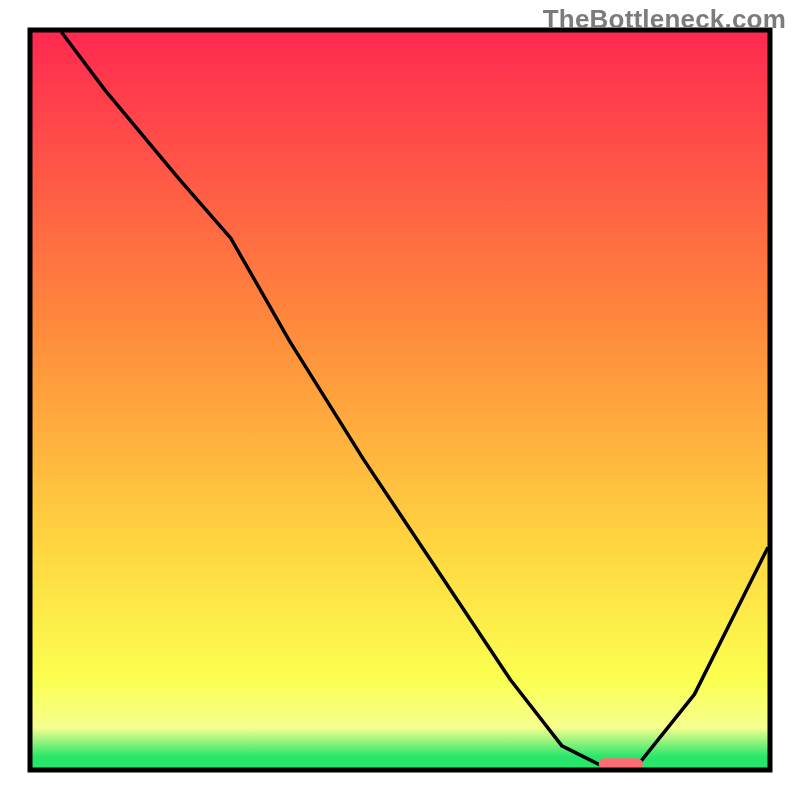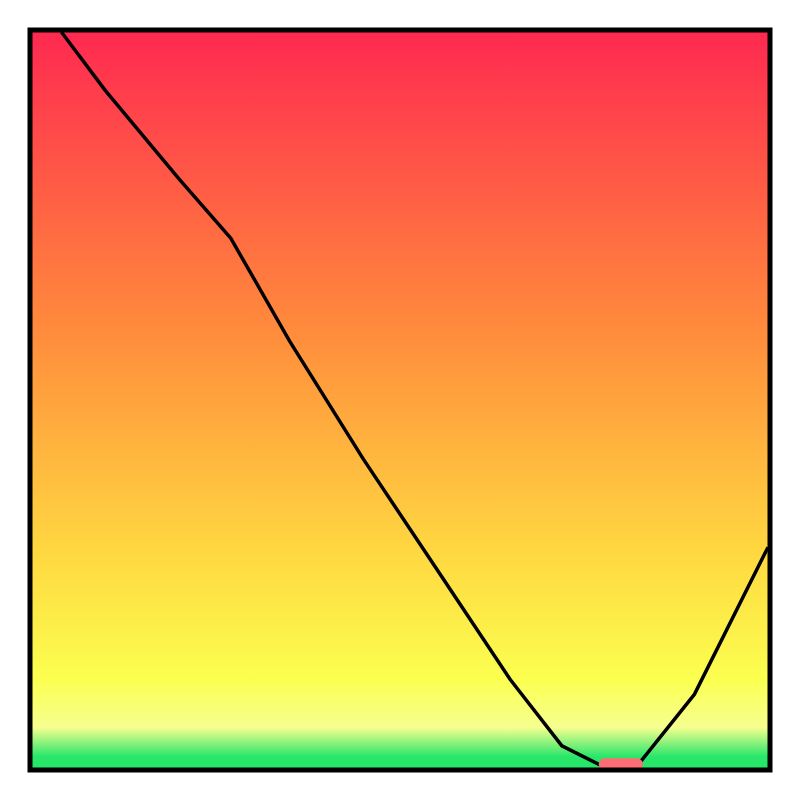--- a/index.html
+++ b/index.html
@@ -51,13 +51,14 @@
 
   <rect x="32" y="32" width="736" height="736" fill="url(#bgGrad)"></rect>
 
   <path id="curvePath" fill="none" stroke="#000000" stroke-width="3.5" stroke-linejoin="round" d="M61.4 32.0 L105.6 90.9 L179.2 179.2 L230.7 238.1 L289.6 341.1 L363.2 458.9 L436.8 569.3 L510.4 679.7 L561.9 745.9 L606.1 768.0 L635.5 768.0 L694.4 694.4 L768.0 547.2"></path>
 
   <rect id="markerPill" rx="6" ry="6" height="12" fill="#ff6d74" x="598.7" y="758.3" width="44.2"></rect>
 
   <rect x="30" y="30" width="740" height="740" fill="none" stroke="#000000" stroke-width="5"></rect>
 </svg>
 
+<div class="watermark">TheBottleneck.com</div>
 </div>
 
 </body></html>

